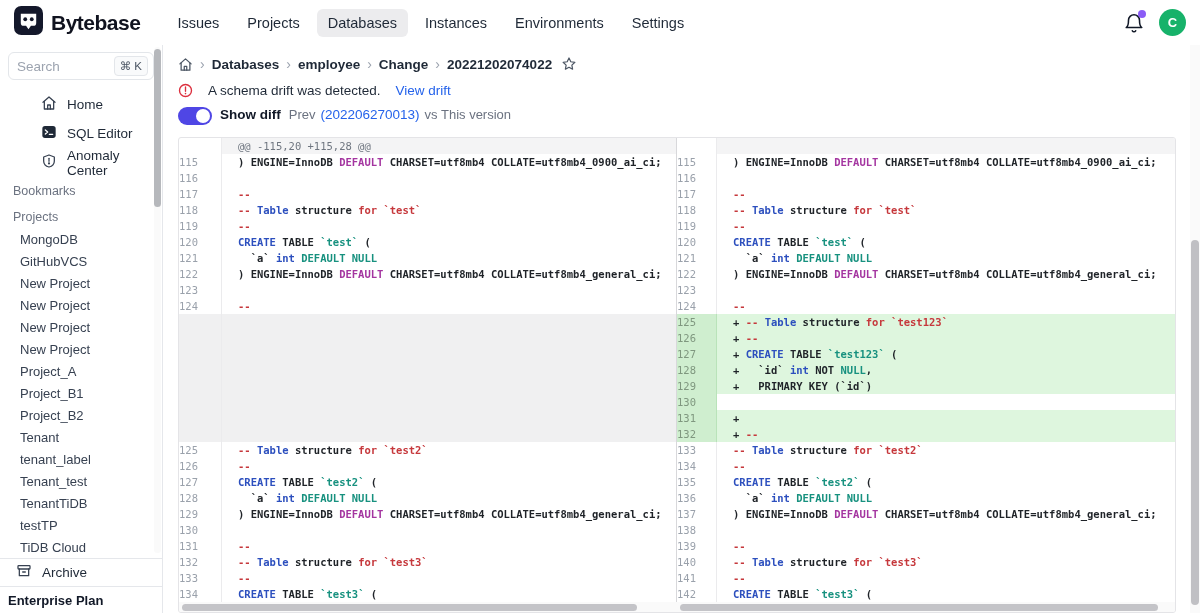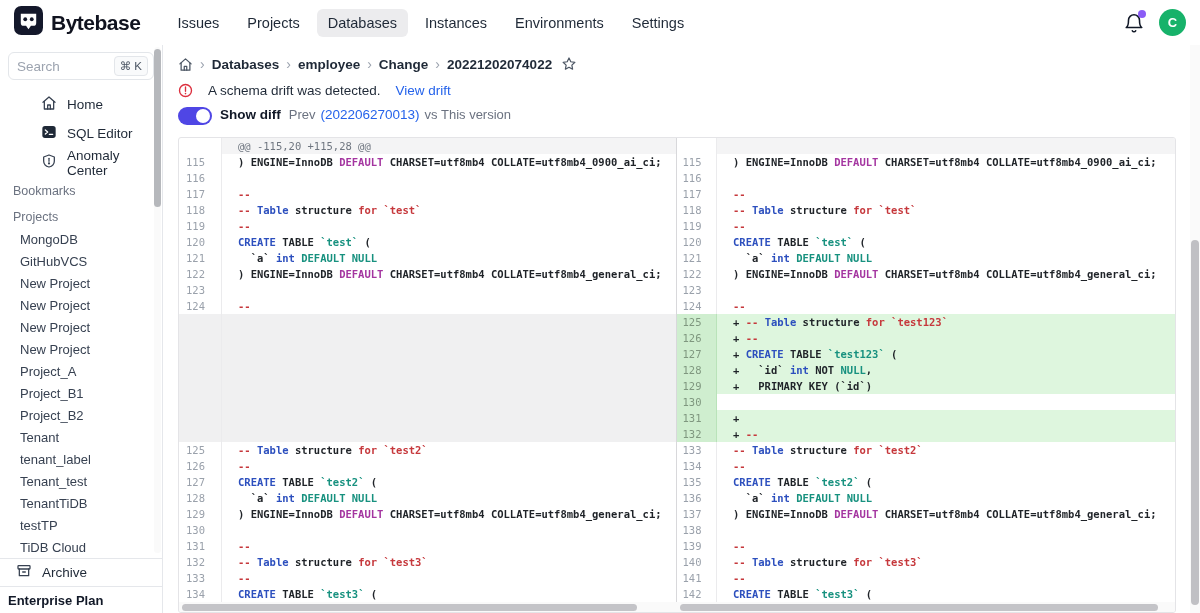--- a/index.html
+++ b/index.html
@@ -62,21 +62,21 @@
             cursor:pointer; }
   .toggle-knob { position:absolute; top:2px; right:2px; width:14px; height:14px; border-radius:50%;
                  background:#fff; }
   .toggle-label { font-size:13.5px; font-weight:700; color:#111827; }
   .muted { color:#6b7280; font-size:13px; }
 
   
   .diff-wrap { margin-top:8px; width:998px; height:476px; border:1px solid #e4e4e7;
                border-radius:3px; position:relative; overflow:hidden; background:#fff; }
   .diff-row { display:grid; grid-template-columns:43px 455px 40px 458px; height:16px; }
-  .gut { text-align:center; padding-right:9px; font-family:"DejaVu Sans Mono", monospace;
+  .gut { text-align:left; padding-right:9px; font-family:"DejaVu Sans Mono", monospace;
          font-size:10.5px; line-height:16px; font-weight:400; color:var(--ln-color);
          border-right:1px solid #ebebed; overflow:hidden; }
   .code { font-family:"DejaVu Sans Mono", monospace; font-size:10.5px; line-height:16px;
           font-weight:600; white-space:pre; overflow:hidden; padding-left:16px; color:var(--syn-plain); }
   .code.l { border-right:1px solid #d8d8db; }
   .t-h.code { background:var(--hunk-bg); }
   .t-ph.code, .t-ph.gut { background:var(--ph-bg); }
   .t-a.code { background:var(--add-bg); }
   .t-a.gut { background:var(--add-gut); border-right-color:#b9e3b9; color:#7f977f; }
   .sg-p { color:var(--syn-plain); }

